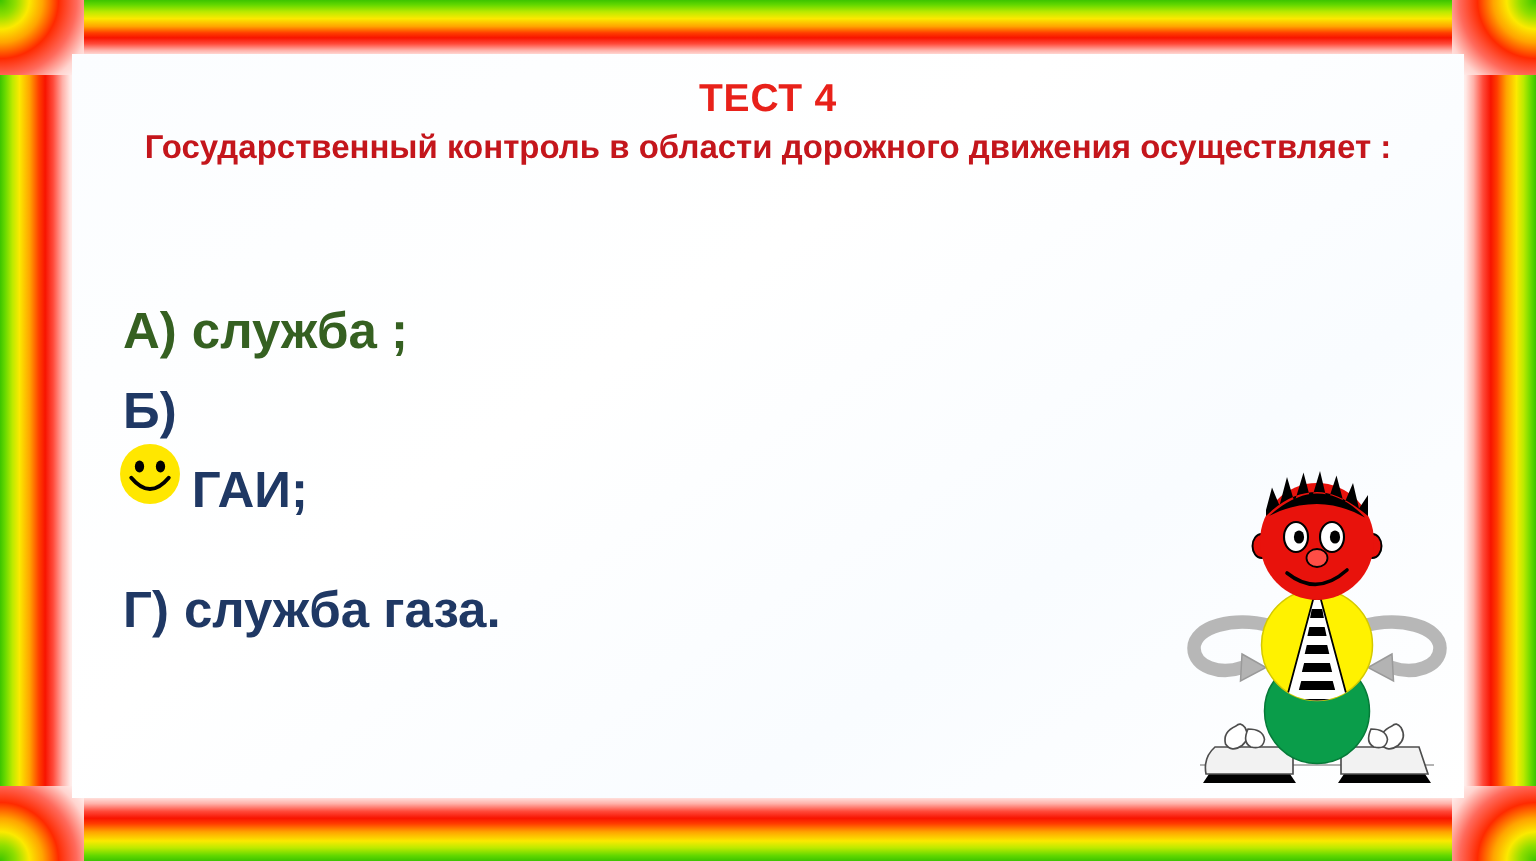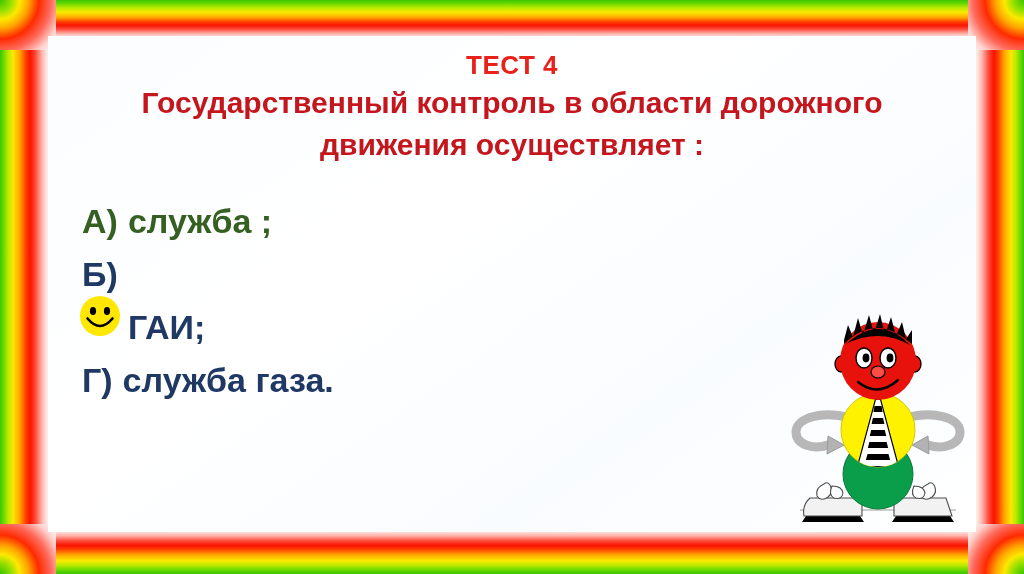--- a/index.html
+++ b/index.html
@@ -124,21 +124,21 @@
     text-align: center;
   }
   .title-line-1 {
     font-size: 26px;
     font-weight: bold;
     color: #e8211a;
     letter-spacing: 0.5px;
     line-height: 1.22;
   }
   .title-line-2 {
-    font-size: 30px;
+    font-size: 22px;
     font-weight: bold;
     color: #c4161c;
     line-height: 1.42;
     padding: 0 6px;
   }
 
   
   .options {
     position: absolute;
     left: 34px;
@@ -221,21 +221,21 @@
             <ellipse cx="15" cy="17" rx="3.1" ry="4.0" fill="#000000"></ellipse>
             <ellipse cx="29" cy="17" rx="3.1" ry="4.0" fill="#000000"></ellipse>
             <path d="M9.5 24.5 Q22 39.5 34.5 24.5" stroke="#000000" stroke-width="2.6" fill="none" stroke-linecap="round"></path>
           </svg>
         </span>
         <span class="option-text opt-blue" style="padding-left:10px;text-align:center;">ГАИ;</span>
       </div>
 
       <div class="option-row">
         <span class="option-text opt-blue">Г)</span>
-        <span class="option-text opt-blue" style="padding-left:10px;">служба газа.</span>
+        <span class="option-text opt-blue" style="padding-left:10px;margin-top:27px;">служба газа.</span>
       </div>
 
     </div>
 
     <div class="character">
       <svg viewBox="0 0 180 230" xmlns="http://www.w3.org/2000/svg">
 
         <line x1="12" y1="204" x2="168" y2="204" stroke="#9a9a9a" stroke-width="1"></line>
 
         <path d="M18 210 L72 210 L76 216 L14 216 Z" fill="#000000"></path>

